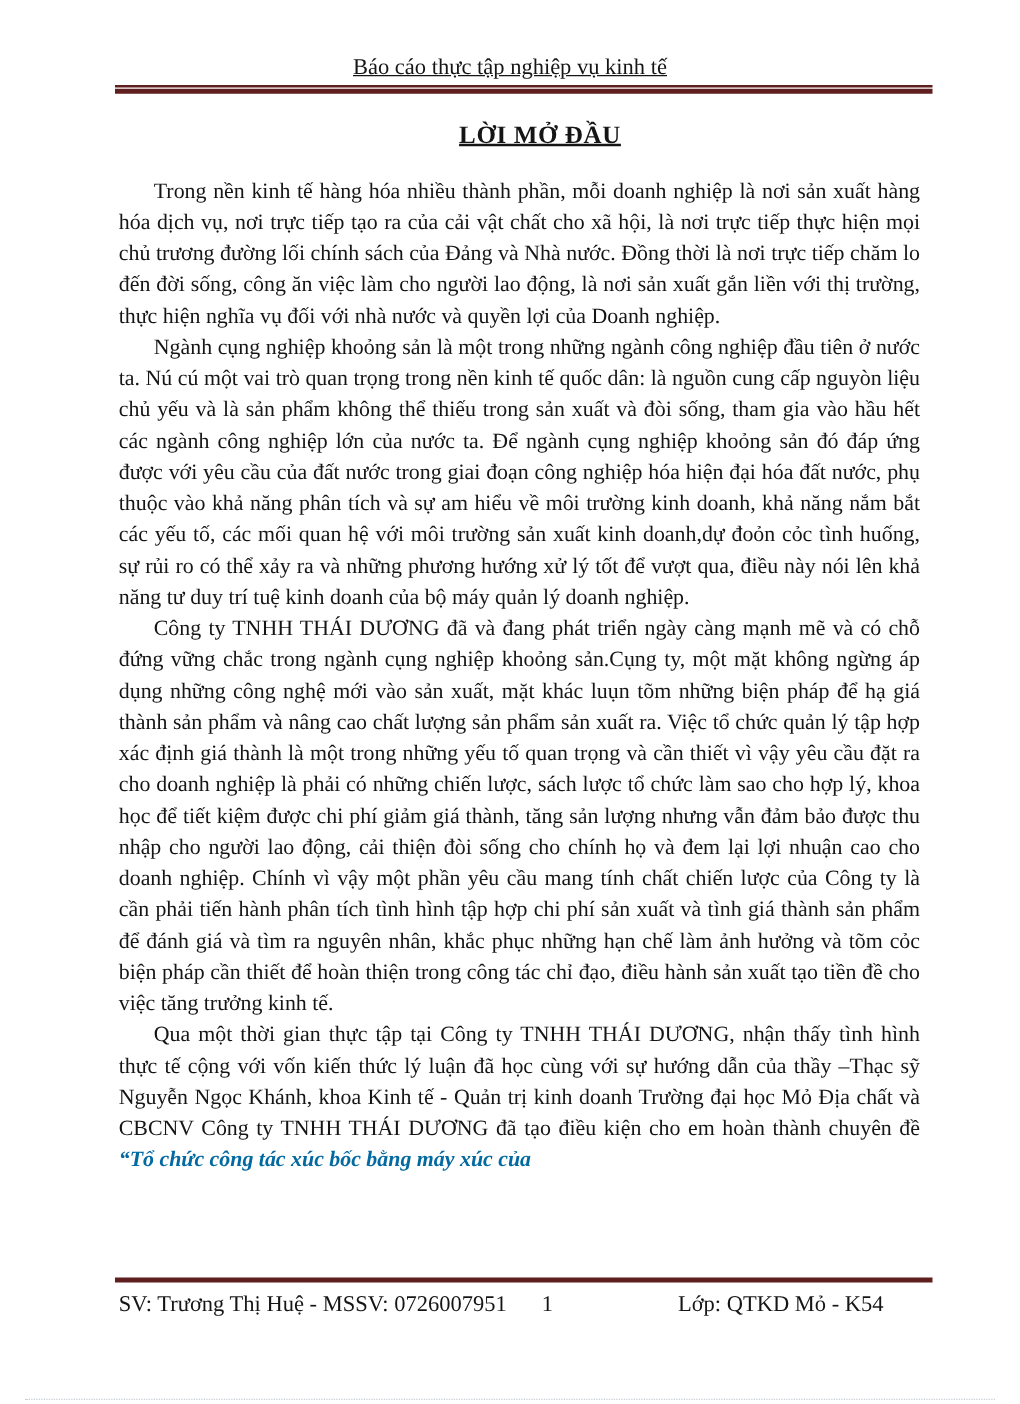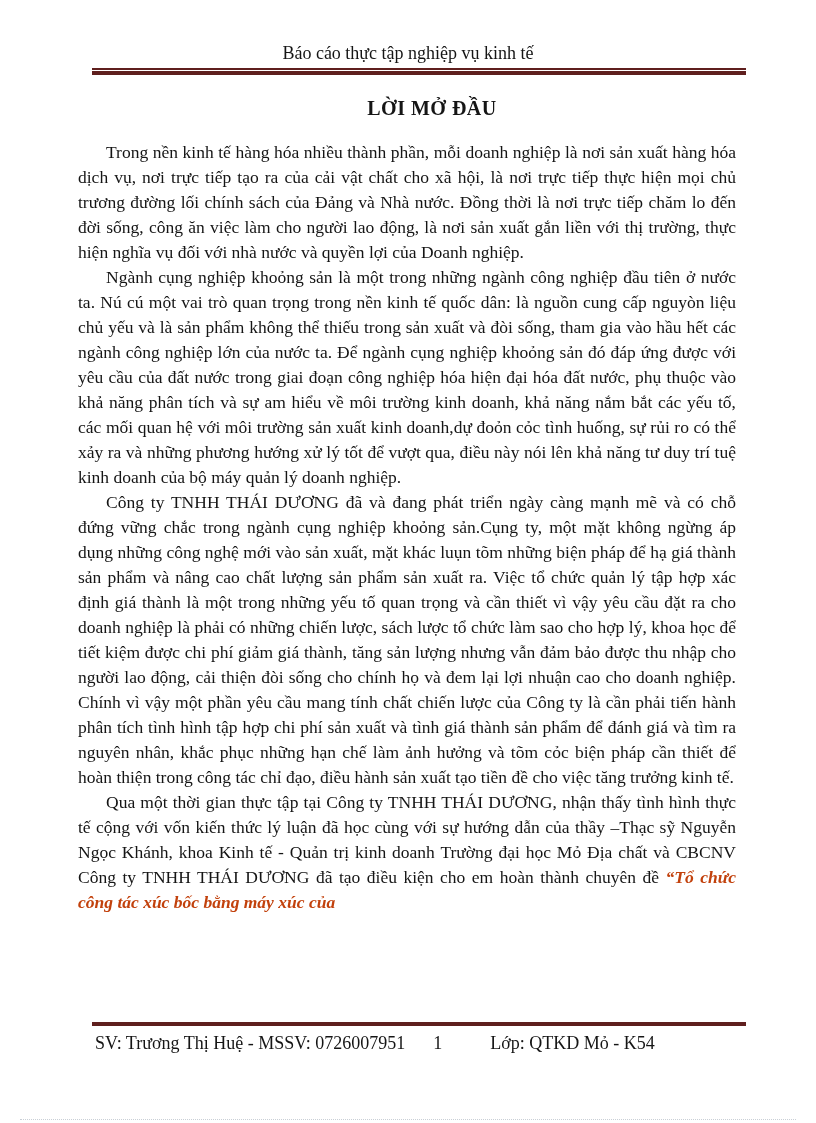--- a/index.html
+++ b/index.html
@@ -4,21 +4,21 @@
 <style>
   html, body { margin: 0; padding: 0; }
   body {
     width: 816px; height: 1123px;
     background: #ffffff;
     font-family: "Liberation Serif", "DejaVu Serif", serif;
     color: #151515;
     position: relative;
     overflow: hidden;
   }
-  .page { position: relative; width: 816px; height: 1123px; }
+  .page { position: relative; width: 816px; height: 1123px; text-decoration: underline; }
 
   .running-header {
     padding-top: 42px;
     text-align: center;
     font-size: 18px;
     line-height: 22px;
   }
   .header-rule {
     margin: 4px 70px 0 92px;
     height: 1px;
@@ -28,47 +28,47 @@
   .page-title {
     margin: 22px 0 0 0;
     text-align: center;
     font-size: 20px;
     font-weight: bold;
     letter-spacing: 0.5px;
     padding-left: 48px;
   }
   .doc-body {
     position: absolute;
-    top: 140px; left: 78px; right: 80px;
+    top: 140px; left: 95px; right: 80px;
     font-size: 17.5px;
     line-height: 25px;
     text-align: justify;
   }
   .doc-body p { margin: 0; text-indent: 28px; }
   .highlight-run {
-    color: #c2410c;
+    color: #0369a1;
     font-weight: bold;
     font-style: italic;
   }
   .footer-rule {
     position: absolute;
     top: 1022px; left: 92px; right: 70px;
     height: 0;
     border-top: 4px solid #5f1f1e;
   }
   .page-footer {
     position: absolute;
     top: 1033px; left: 95px; right: 80px;
     font-size: 18px;
     display: flex;
     align-items: baseline;
     white-space: nowrap;
   }
   .footer-page-number { margin-left: 28px; }
-  .footer-class { margin-left: 48px; }
+  .footer-class { margin-left: 100px; }
   .bottom-edge {
     position: absolute;
     left: 20px; right: 20px; bottom: 3px;
     border-top: 1px dotted #c9cfd6;
   }
 </style>
 </head>
 <body>
 
 <div class="page">

